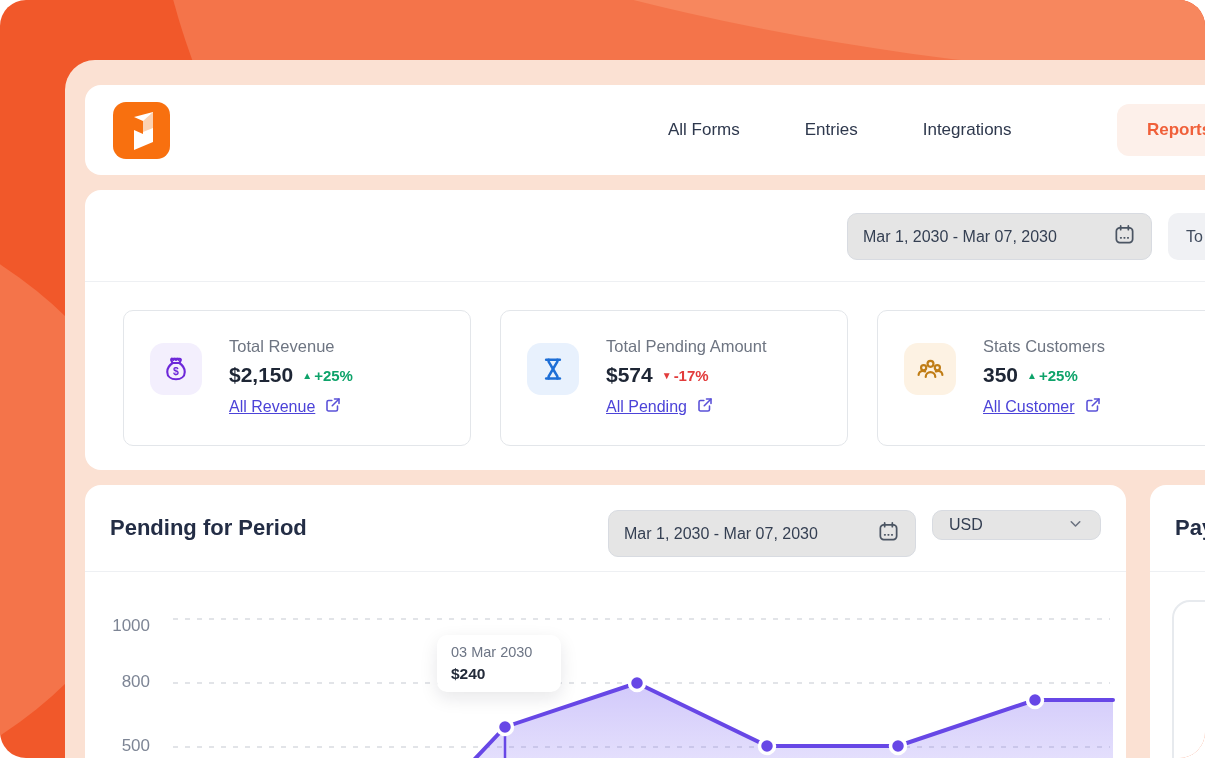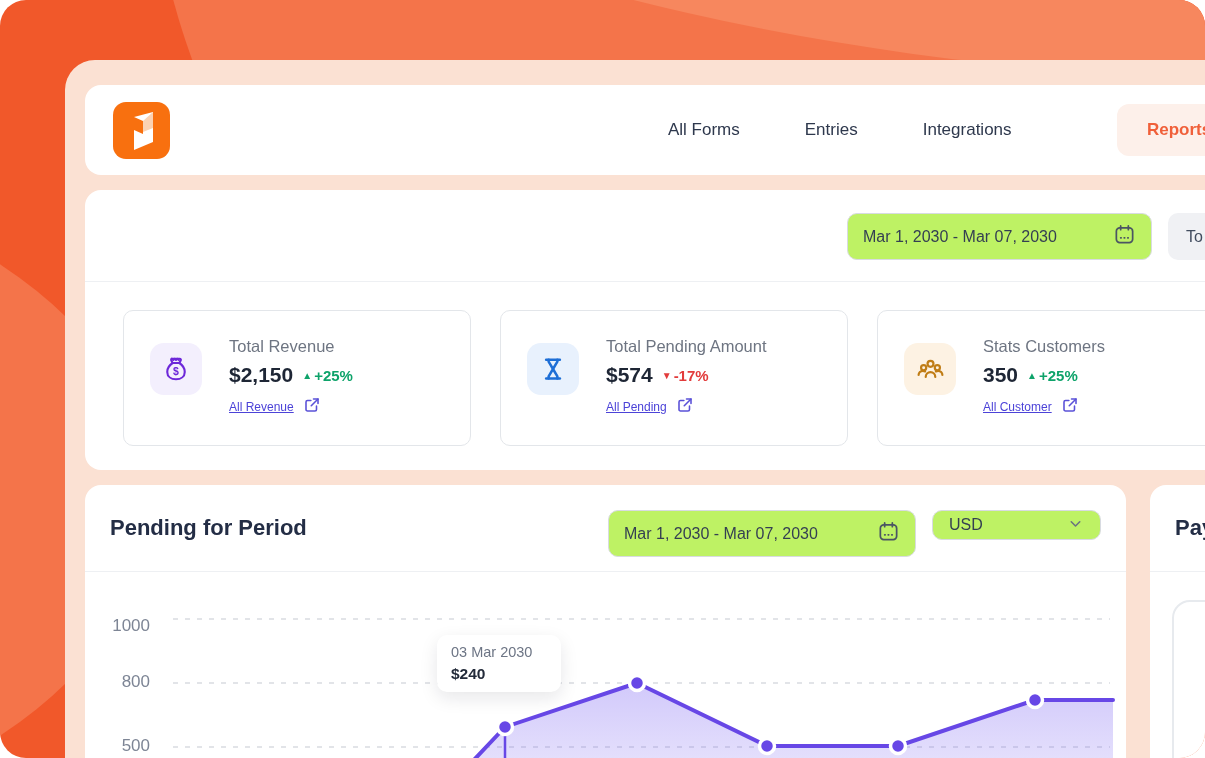--- a/index.html
+++ b/index.html
@@ -12,40 +12,40 @@
   .panel{position:absolute;background:#ffffff;}
   
   .navbar{left:20px;top:25px;width:1160px;height:90px;border-radius:16px 0 0 16px;}
   .logo{position:absolute;left:28px;top:17px;width:57px;height:57px;border-radius:13px;background:#f8700f;cursor:pointer;}
   .nav{position:absolute;left:583px;top:0;bottom:0;display:flex;align-items:center;gap:65px;}
   .nav-link{font-size:17px;font-weight:500;color:#2e384d;text-decoration:none;white-space:nowrap;cursor:pointer;}
   .nav-pill{margin-left:40px;width:125px;height:52px;line-height:52px;text-align:center;background:#fdf0ea;border-radius:12px;color:#f0603a;font-weight:700;}
   
   .panel-head{position:relative;height:86px;border-bottom:1px solid #eef0f3;}
   .panel-head h1,.panel-head h2{position:absolute;left:25px;top:50%;transform:translateY(-50%);margin:0;font-size:22px;font-weight:700;color:#232d45;white-space:nowrap;}
-  .btn{position:absolute;box-sizing:border-box;display:flex;align-items:center;background:#bef264;border:1px solid #d8dbe1;border-radius:10px;font-size:16px;color:#343f52;cursor:pointer;font-family:inherit;}
+  .btn{position:absolute;box-sizing:border-box;display:flex;align-items:center;background:#e5e5e5;border:1px solid #d8dbe1;border-radius:10px;font-size:16px;color:#343f52;cursor:pointer;font-family:inherit;}
   .btn svg{flex:0 0 auto;}
   
   .stats-panel{left:20px;top:130px;width:1160px;height:280px;border-radius:16px 0 0 16px;}
   .stats-panel .panel-head{height:91px;}
   .date-btn1{left:762px;top:23px;width:305px;height:47px;padding:0 15px;justify-content:space-between;}
   .quick-btn{left:1083px;top:23px;width:150px;height:47px;padding:0 18px;background:#f0f1f4;border:none;color:#414c5e;}
   .cards{position:absolute;left:38px;top:120px;display:flex;gap:29px;}
   .card{position:relative;width:348px;height:136px;box-sizing:border-box;border:1px solid #e3e6ea;border-radius:10px;background:#fff;}
   .icon-box{position:absolute;left:26px;top:32px;width:52px;height:52px;border-radius:14px;display:flex;align-items:center;justify-content:center;}
   .ib-purple{background:#f3effd;}  .ib-blue{background:#e8f1fd;}  .ib-amber{background:#fdf2e3;}
   .card-body{position:absolute;left:105px;top:26px;}
   .card-title{font-size:16.5px;color:#6e7582;}
   .card-value-row{margin-top:7px;display:flex;align-items:center;gap:9px;text-align:center;}
   .card-value{font-size:21px;font-weight:700;color:#1e2635;}
   .delta{font-size:15px;font-weight:700;display:flex;align-items:center;gap:2px;}
   .up{color:#0ea36a;} .down{color:#e23b3b;}
   .tri{font-size:10px;}
   .card-link-row{margin-top:9px;display:flex;align-items:center;gap:9px;}
-  .card-link{font-size:12px;font-weight:500;color:#4c43d8;text-decoration:underline;cursor:pointer;}
+  .card-link{font-size:16px;font-weight:500;color:#4c43d8;text-decoration:underline;cursor:pointer;}
   
   .revenue-panel{left:20px;top:425px;width:1041px;height:340px;border-radius:16px;overflow:hidden;}
   .date-btn2{left:523px;top:25px;width:308px;height:47px;padding:0 15px;justify-content:space-between;}
   .usd-btn{left:847px;top:25px;width:169px;height:30px;padding:0 16px;justify-content:space-between;}
   .chart-area{position:absolute;left:0;top:0;width:1041px;height:340px;pointer-events:none;}
   .ytick{position:absolute;left:0;width:65px;text-align:right;font-size:17px;color:#7d8595;}
   .t0{top:123px;margin-top:8px;} .t1{top:187px;} .t2{top:251px;}
   #rev-chart{position:absolute;left:0;top:0;}
   .tooltip{position:absolute;left:352px;top:150px;min-width:96px;background:#ffffff;border-radius:10px;padding:9px 14px;box-shadow:0 6px 18px rgba(16,24,40,.10);}
   .tt-date{font-size:14.5px;color:#6d7585;white-space:nowrap;}

